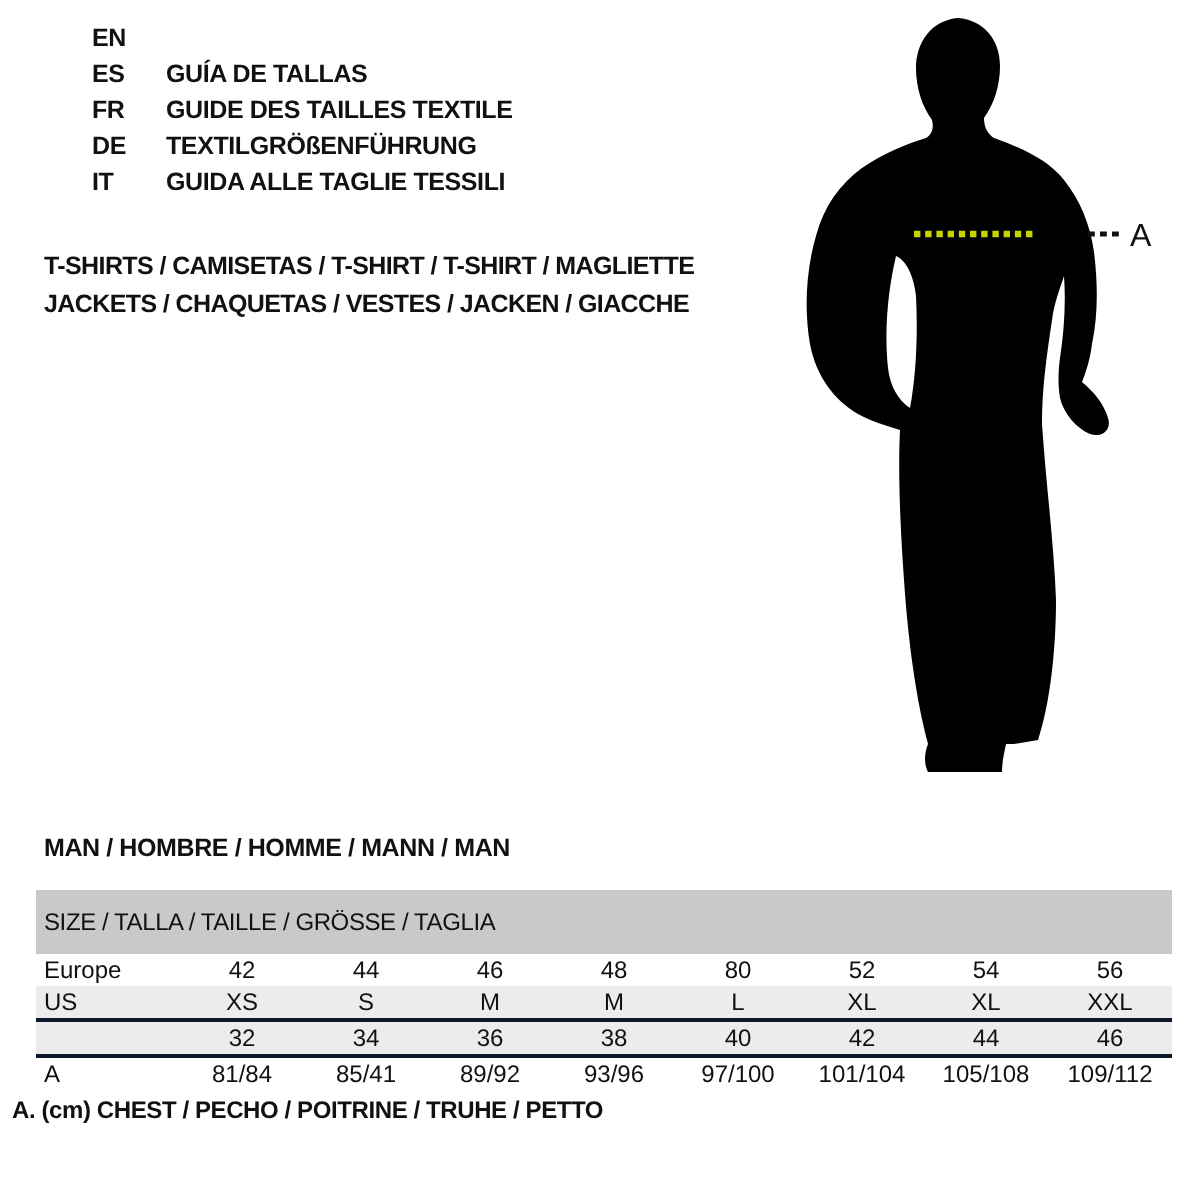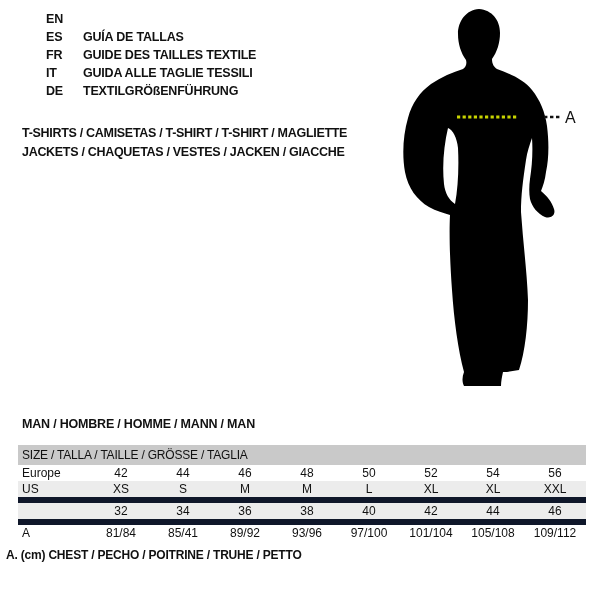--- a/index.html
+++ b/index.html
@@ -15,49 +15,49 @@
   .cat-line{font-size:12.5px;font-weight:bold;line-height:19px;letter-spacing:-0.3px;white-space:nowrap;}
   .figure-svg{position:absolute;left:0;top:0;width:600px;height:420px;}
   .section-title{position:absolute;left:22px;top:417px;font-size:12.5px;font-weight:bold;letter-spacing:-0.2px;}
   table.size{
     position:absolute;left:18px;top:445px;width:568px;border-collapse:collapse;
     table-layout:fixed;font-size:12px;
   }
   table.size td{padding:0;height:16px;text-align:center;vertical-align:middle;font-weight:normal;}
   table.size td.lbl{text-align:left;padding-left:4px;}
   tr.thead td{
-    background:#c9c9c9;text-align:left;padding-left:4px;height:20px;
+    background:#c9c9c9;text-align:left;padding-left:4px;height:32px;
     font-size:12px;letter-spacing:-0.2px;
   }
   tr.shaded td{background:#ececec;}
-  tr.rowline td{border-bottom:6px solid #0f172a;}
+  tr.rowline td{border-bottom:2px solid #0f172a;}
   .footnote{position:absolute;left:6px;top:548px;font-size:12px;font-weight:bold;letter-spacing:-0.2px;}
 </style>
 </head>
 <body>
 
 <div class="langs">
   <div class="lang-row">
     <span class="lang-code">EN</span>
   </div>
   <div class="lang-row">
     <span class="lang-code">ES</span>
     <span>GUÍA DE TALLAS</span>
   </div>
   <div class="lang-row">
     <span class="lang-code">FR</span>
     <span>GUIDE DES TAILLES TEXTILE</span>
   </div>
   <div class="lang-row">
+    <span class="lang-code">DE</span>
+    <span>TEXTILGRÖßENFÜHRUNG</span>
+  </div>
+  <div class="lang-row">
     <span class="lang-code">IT</span>
     <span>GUIDA ALLE TAGLIE TESSILI</span>
-  </div>
-  <div class="lang-row">
-    <span class="lang-code">DE</span>
-    <span>TEXTILGRÖßENFÜHRUNG</span>
   </div>
 </div>
 
 <div class="cats">
   <div class="cat-line">T-SHIRTS / CAMISETAS / T-SHIRT / T-SHIRT / MAGLIETTE</div>
   <div class="cat-line">JACKETS / CHAQUETAS / VESTES / JACKEN / GIACCHE</div>
 </div>
 
 <svg class="figure-svg" viewBox="0 0 600 420">
   <path fill-rule="evenodd" d="M 479 9
@@ -121,21 +121,21 @@
   <tbody>
     <tr class="thead">
       <td colspan="9">SIZE / TALLA / TAILLE / GRÖSSE / TAGLIA</td>
     </tr>
   <tr class="">
         <td class="lbl">Europe</td>
         <td>42</td>
         <td>44</td>
         <td>46</td>
         <td>48</td>
-        <td>50</td>
+        <td>80</td>
         <td>52</td>
         <td>54</td>
         <td>56</td>
       </tr>
       <tr class="shaded rowline">
         <td class="lbl">US</td>
         <td>XS</td>
         <td>S</td>
         <td>M</td>
         <td>M</td>

